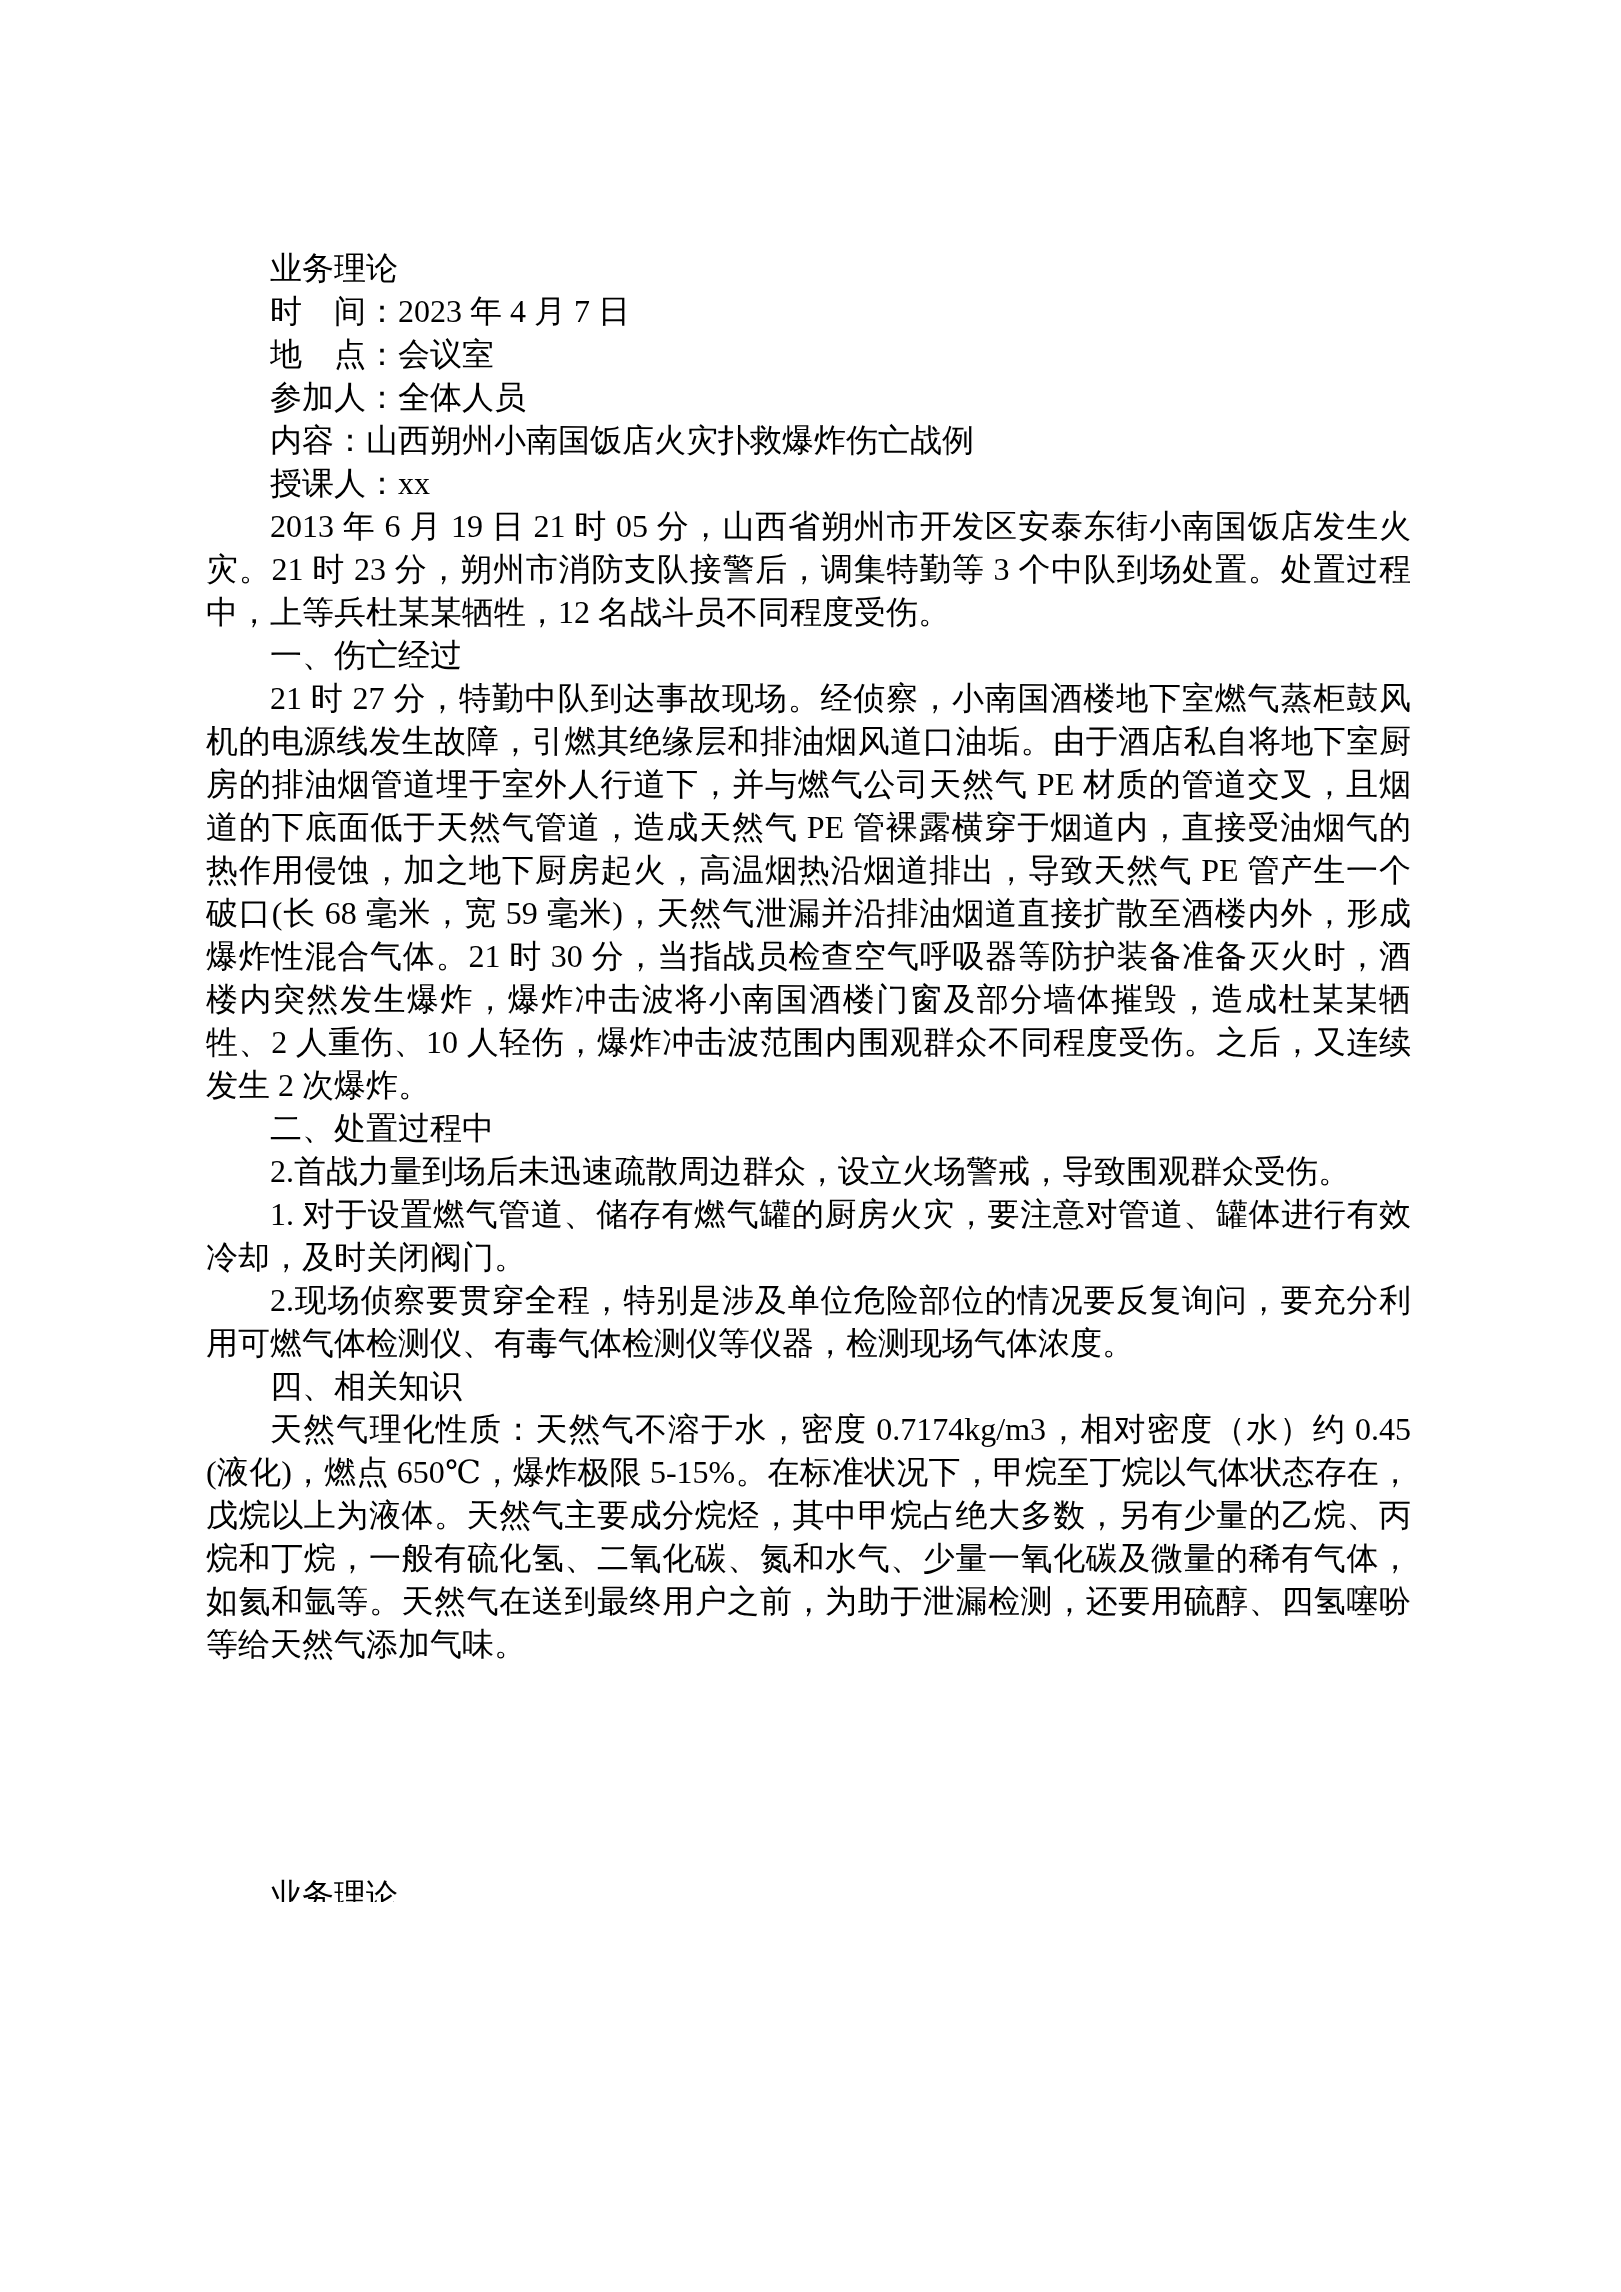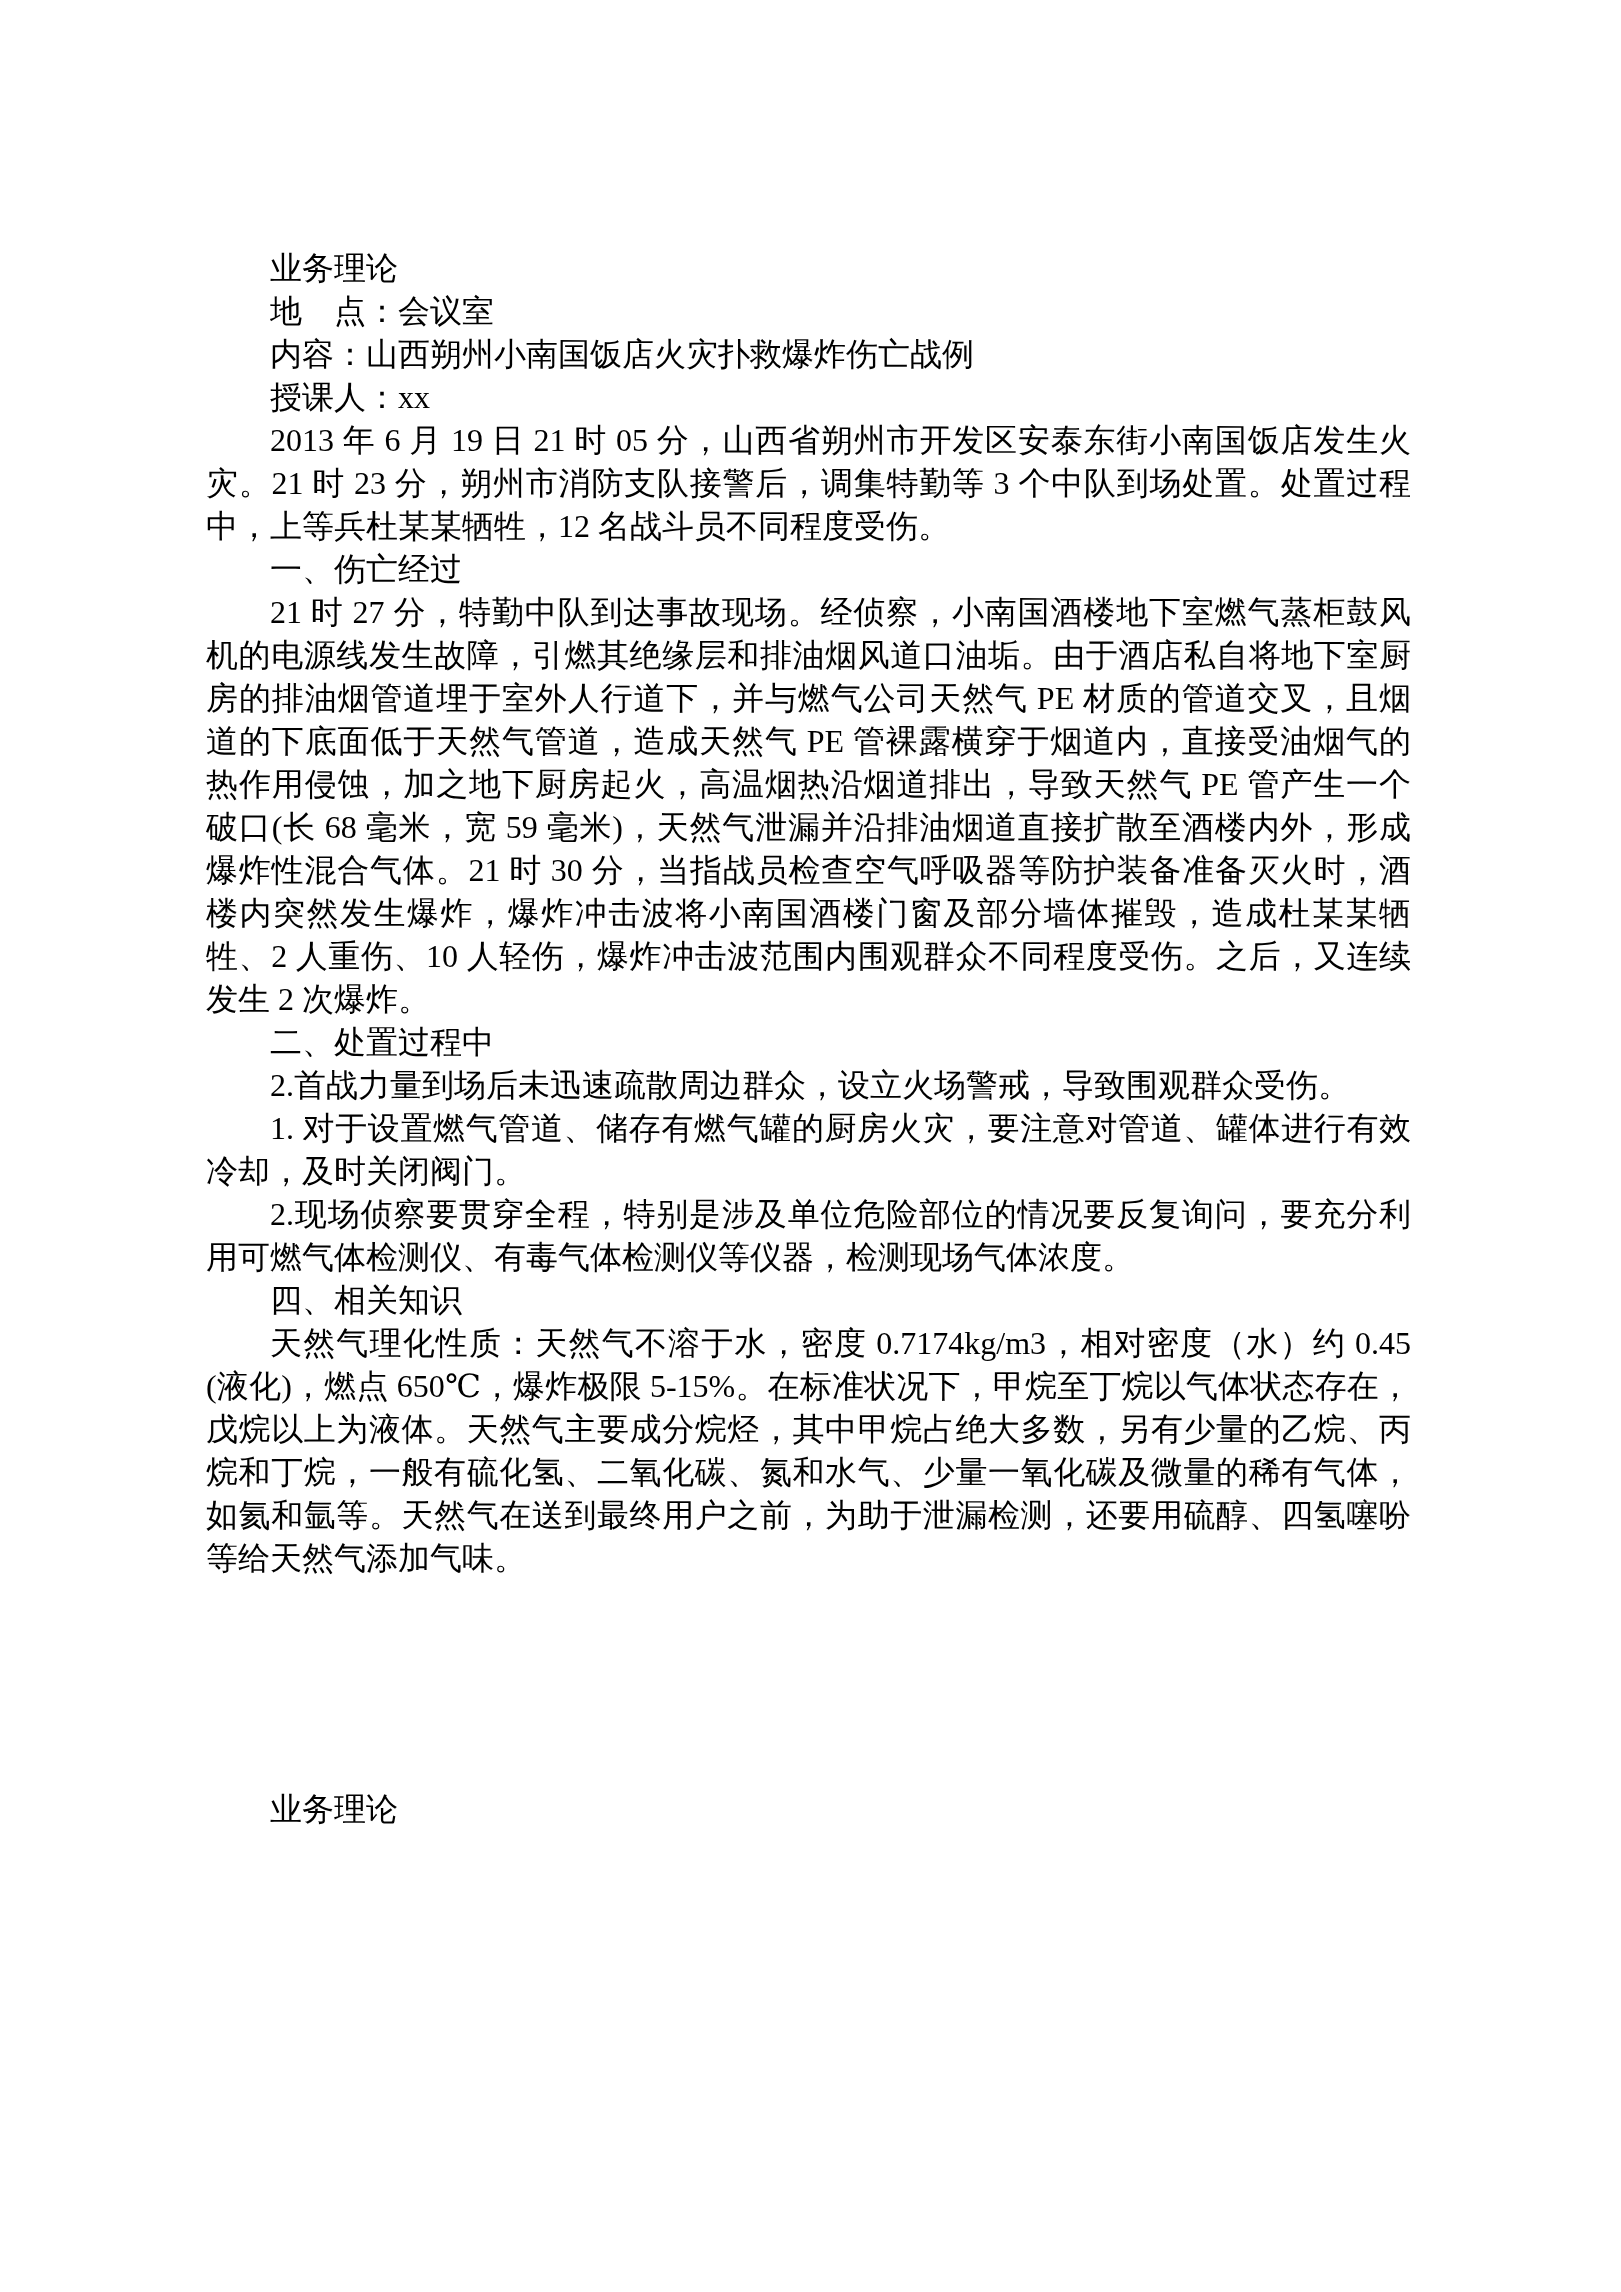--- a/index.html
+++ b/index.html
@@ -33,21 +33,23 @@
   .next-page-heading {
     margin-top: 208px;
     text-align: left;
   }
 </style>
 </head>
 <body>
 
 <div class="page">
   <p class="para">业务理论</p>
+  <p class="para">时　间：2023 年 4 月 7 日</p>
   <p class="para">地　点：会议室</p>
+  <p class="para">参加人：全体人员</p>
   <p class="para">内容：山西朔州小南国饭店火灾扑救爆炸伤亡战例</p>
   <p class="para">授课人：xx</p>
   <p class="para">2013 年 6 月 19 日 21 时 05 分，山西省朔州市开发区安泰东街小南国饭店发生火灾。21 时 23 分，朔州市消防支队接警后，调集特勤等 3 个中队到场处置。处置过程中，上等兵杜某某牺牲，12 名战斗员不同程度受伤。</p>
   <p class="para">一、伤亡经过</p>
   <p class="para">21 时 27 分，特勤中队到达事故现场。经侦察，小南国酒楼地下室燃气蒸柜鼓风机的电源线发生故障，引燃其绝缘层和排油烟风道口油垢。由于酒店私自将地下室厨房的排油烟管道埋于室外人行道下，并与燃气公司天然气 PE 材质的管道交叉，且烟道的下底面低于天然气管道，造成天然气 PE 管裸露横穿于烟道内，直接受油烟气的热作用侵蚀，加之地下厨房起火，高温烟热沿烟道排出，导致天然气 PE 管产生一个破口(长 68 毫米，宽 59 毫米)，天然气泄漏并沿排油烟道直接扩散至酒楼内外，形成爆炸性混合气体。21 时 30 分，当指战员检查空气呼吸器等防护装备准备灭火时，酒楼内突然发生爆炸，爆炸冲击波将小南国酒楼门窗及部分墙体摧毁，造成杜某某牺牲、2 人重伤、10 人轻伤，爆炸冲击波范围内围观群众不同程度受伤。之后，又连续发生 2 次爆炸。</p>
   <p class="para">二、处置过程中</p>
   <p class="para">2.首战力量到场后未迅速疏散周边群众，设立火场警戒，导致围观群众受伤。</p>
   <p class="para">1. 对于设置燃气管道、储存有燃气罐的厨房火灾，要注意对管道、罐体进行有效冷却，及时关闭阀门。</p>
   <p class="para">2.现场侦察要贯穿全程，特别是涉及单位危险部位的情况要反复询问，要充分利用可燃气体检测仪、有毒气体检测仪等仪器，检测现场气体浓度。</p>
   <p class="para">四、相关知识</p>

